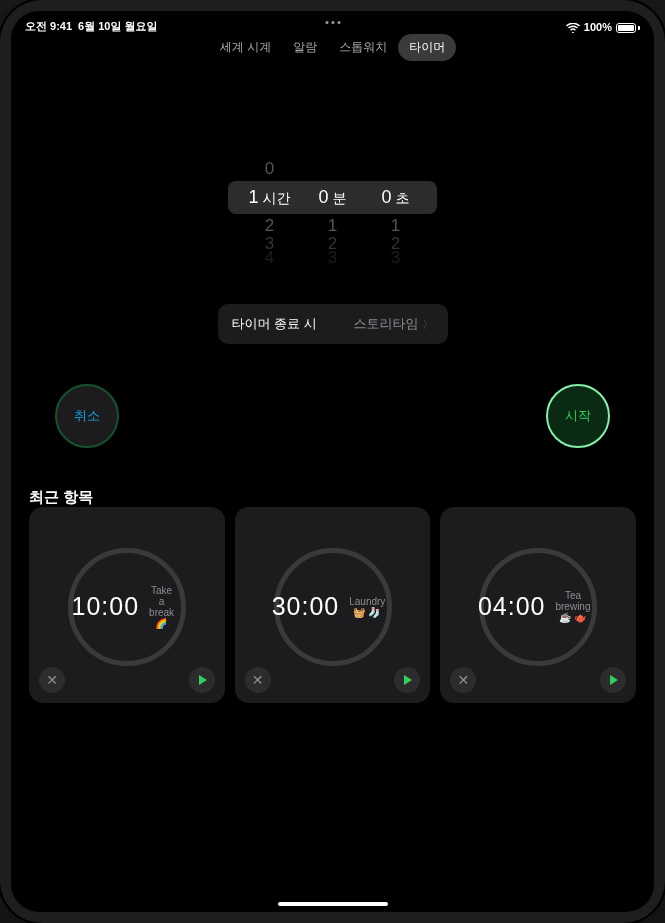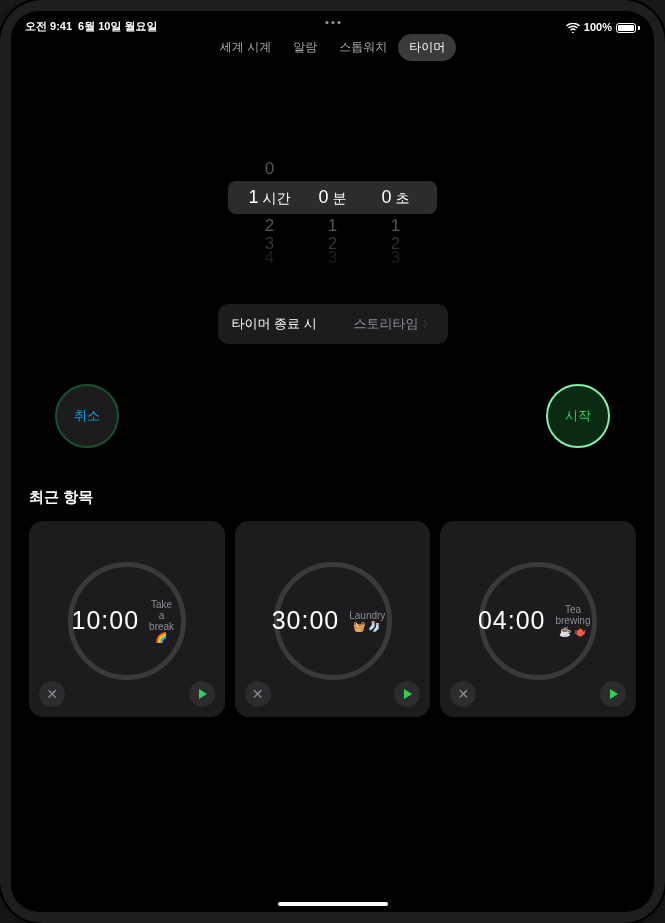--- a/index.html
+++ b/index.html
@@ -220,21 +220,20 @@
       color: #30d158;
       border: 2px solid #86efac;
     }
     
     .recents-section {
       padding: 40px 18px 0;
     }
     .recents-title {
       font-size: 15px;
       font-weight: 700;
-      margin-bottom: 14px;
     }
     .recents-grid {
       display: flex;
       gap: 10px;
     }
     .recent-card {
       flex: 1;
       background: #1c1c1e;
       border-radius: 14px;
       padding: 16px 12px 12px;

